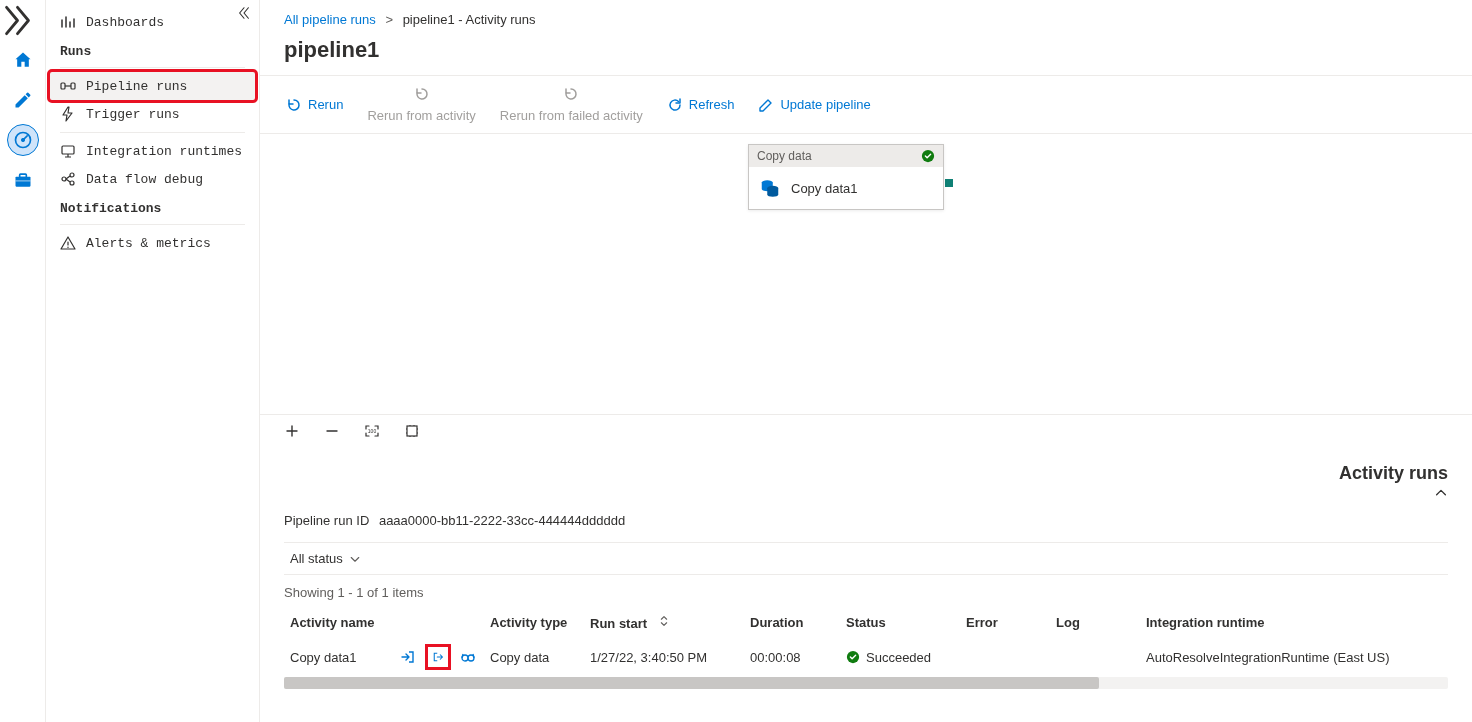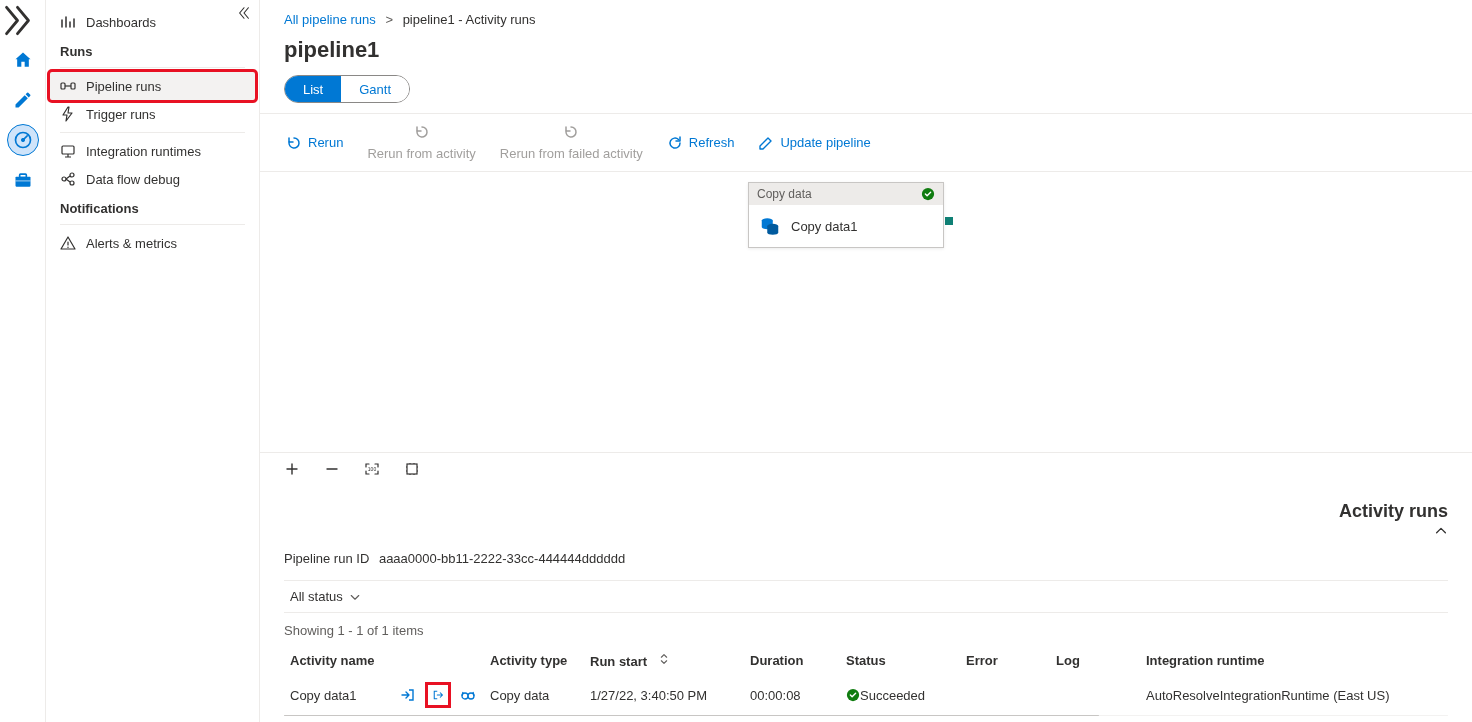--- a/index.html
+++ b/index.html
@@ -8,21 +8,21 @@
 
   
   .rail { width:46px; border-right:1px solid #edebe9; display:flex; flex-direction:column; align-items:center; padding-top:4px; }
   .rail .expand { width:100%; height:32px; display:flex; align-items:center; justify-content:flex-end; padding-right:10px; color:#323130; cursor:pointer; }
   .rail-item { width:32px; height:32px; margin-top:8px; display:flex; align-items:center; justify-content:center; border-radius:4px; cursor:pointer; }
   .rail-item svg { width:20px; height:20px; }
   .rail-item.selected { background:#cfe4fa; border:1px solid #0078d4; border-radius:50%; }
   .rail-item.selected svg { fill:#0078d4; stroke:#0078d4; }
 
   
-  .panel { width:214px; border-right:1px solid #edebe9; padding:8px 4px 16px 4px; position:relative; }
+  .panel { width:214px; border-right:1px solid #edebe9; padding:8px 4px 16px 4px; position:relative;font-family:Liberation Mono, monospace; }
   .panel .collapse { position:absolute; top:6px; right:8px; color:#323130; cursor:pointer; }
   .group-title { font-size:13px; font-weight:600; color:#323130; padding:8px 10px 4px 10px; }
   .panel-sep { border-top:1px solid #edebe9; margin:4px 10px; }
   .panel-item { display:flex; align-items:center; gap:10px; padding:6px 10px; border-radius:2px; cursor:pointer; color:#323130; }
   .panel-item.active { background:#f3f2f1; }
   .panel-item svg { width:16px; height:16px; flex:0 0 16px; }
   .highlight-red { outline:3px solid #e81123; outline-offset:0; }
 
   
   .main { flex:1; display:flex; flex-direction:column; overflow:hidden; }
@@ -63,21 +63,21 @@
   .filter { display:inline-flex; align-items:center; gap:6px; cursor:pointer; padding-left:6px; }
   .items-count { padding:10px 0 6px 0; color:#605e5c; }
 
   table.runs { width:100%; border-collapse:collapse; table-layout:fixed; }
   table.runs th { text-align:left; font-weight:600; padding:8px 6px; color:#323130; font-size:13px; }
   table.runs td { padding:8px 6px; font-size:13px; vertical-align:middle; }
   .actname-cell { display:flex; align-items:center; gap:10px; }
   .mini-btn { width:20px; height:20px; display:flex; align-items:center; justify-content:center; cursor:pointer; }
   .mini-btn svg { width:16px; height:16px; }
   .outbox { padding:3px 4px; }
-  .status-cell { display:flex; align-items:center; }
+  .status-cell { display:flex; align-items:center; gap:6px; }
   .ok-circle { width:14px; height:14px; }
   .sort-icon { margin-left:6px; width:14px; height:14px; }
 
   .hscroll { height:12px; margin:2px 24px 6px 24px; background:#f3f2f1; position:relative; border-radius:2px; }
   .hscroll .thumb { position:absolute; top:0; left:0; height:100%; width:70%; background:#c8c6c4; border-radius:2px; }
 </style>
 </head>
 <body>
 
 <div class="rail">
@@ -179,26 +179,20 @@
 
 <div class="main">
   <div class="breadcrumb">
     <a href="#">All pipeline runs</a>
     <span class="sep">&gt;</span>
     <span>pipeline1 - Activity runs</span>
   </div>
 
   <div class="title">pipeline1</div>
 
-  <div class="toggle-row">
-    <div class="seg">
-      <button class="active">List</button>
-      <button>Gantt</button>
-    </div>
-  </div>
 
   <div class="toolbar">
     <div class="tool enabled">
       <svg viewBox="0 0 16 16">
           <path d="M8 3a5 5 0 1 1-4.9 4" fill="none" stroke="#0078d4" stroke-width="1.5" stroke-linecap="round"></path>
           <path d="M3 3v4h4" fill="none" stroke="#0078d4" stroke-width="1.5" stroke-linecap="round" stroke-linejoin="round"></path>
         </svg>
       <span>Rerun</span>
     </div>
     <div class="tool disabled">

